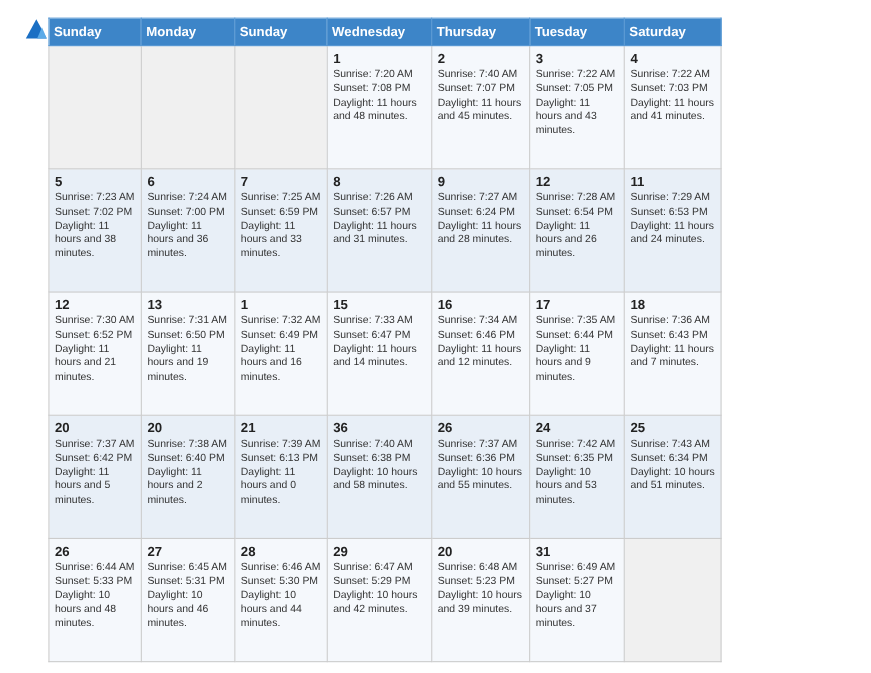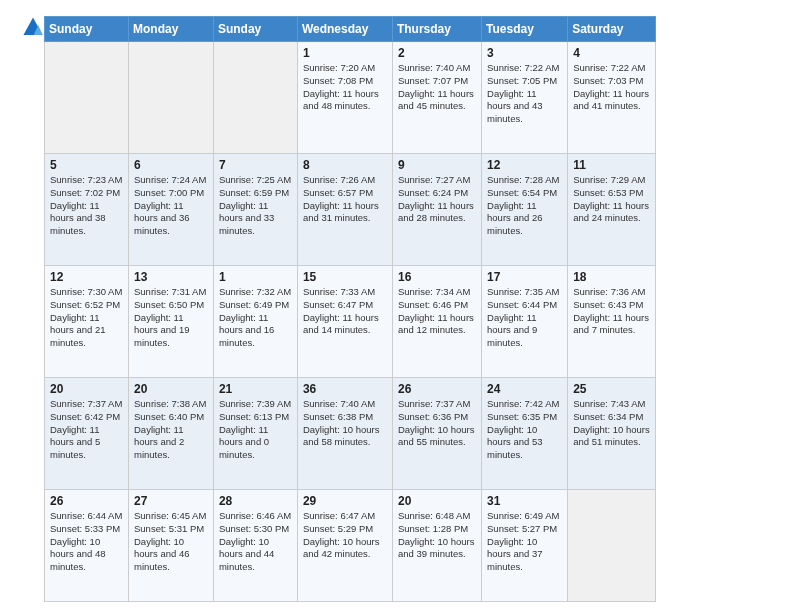--- a/index.html
+++ b/index.html
@@ -344,21 +344,21 @@
           <td>
             <span class="day-number">29</span>
             <div class="day-info">Sunrise: 6:47 AM
 Sunset: 5:29 PM
 Daylight: 10 hours
 and 42 minutes.</div>
           </td>
           <td>
             <span class="day-number">20</span>
             <div class="day-info">Sunrise: 6:48 AM
-Sunset: 1:28 PM
+Sunset: 5:23 PM
 Daylight: 10 hours
 and 39 minutes.</div>
           </td>
           <td>
             <span class="day-number">31</span>
             <div class="day-info">Sunrise: 6:49 AM
 Sunset: 5:27 PM
 Daylight: 10 hours
 and 37 minutes.</div>
           </td>

